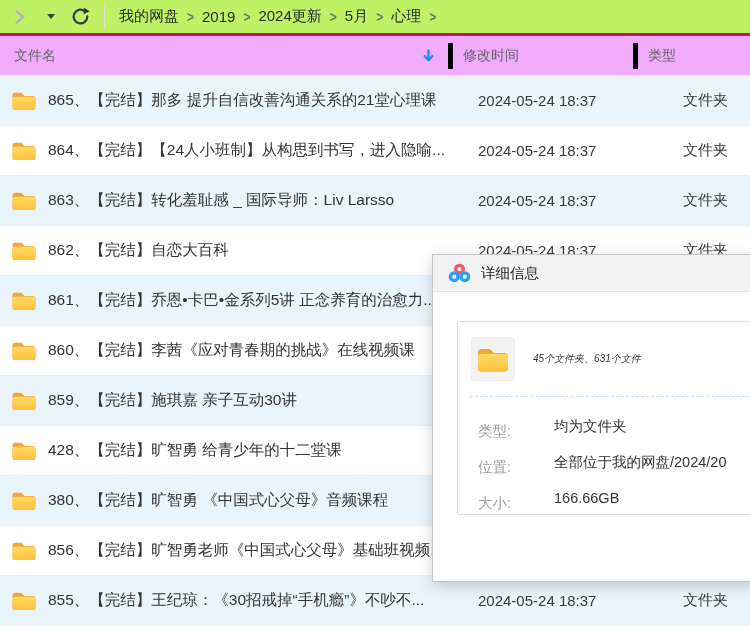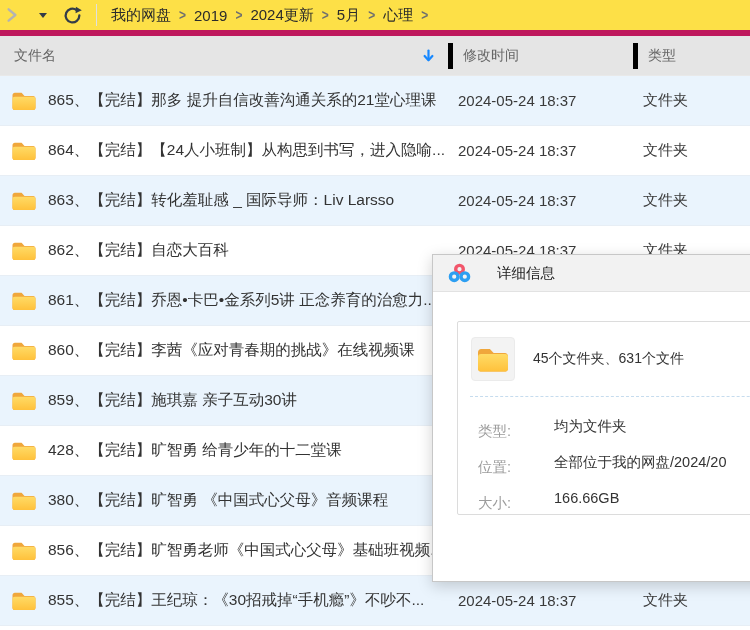--- a/index.html
+++ b/index.html
@@ -1,66 +1,66 @@
 <!DOCTYPE html>
 <html style="--accent_blue: #1788FF; --row_alt: #EAF4FD; --folder_tab: #F0A73C; --folder_top: #FFDB66; --folder_bottom: #FFC13B; --logo_red: #F2566B; --logo_blue: #2D9FF2;"><head>
 <meta charset="utf-8">
 <style>
   * { margin:0; padding:0; box-sizing:border-box; }
   html,body { width:750px; height:630px; background:#fff; }
   body { font-family:"Liberation Sans","DejaVu Sans",sans-serif; color:#333; }
   .screen { position:relative; width:750px; height:630px; overflow:hidden; background:#fff; }
 
   
-  .toolbar { height:36px; display:flex; align-items:center; background:#fde047;
-             border-bottom:6px solid #be185d; }
+  .toolbar { height:36px; display:flex; align-items:center; padding-left:8px; background:#bef264;
+             border-bottom:3px solid #be185d; }
   .tb-btn { display:flex; align-items:center; justify-content:center; cursor:pointer; }
   .fwd { width:20px; height:20px; margin-left:2px; }
   .caret-btn { margin-left:14px; width:14px; height:14px; }
   .caret { width:0; height:0; border-left:4.5px solid transparent; border-right:4.5px solid transparent;
            border-top:5.5px solid #333C48; }
   .refresh { margin-left:12px; width:20px; height:20px; }
   .tb-divider { width:1px; height:22px; background:#e0e0e0; margin-left:14px; }
   .breadcrumb { display:flex; align-items:center; margin-left:14px; font-size:15px; color:#2b2b2b; }
   .crumb { margin:0 8px; cursor:pointer; white-space:nowrap; }
   .crumb:first-child { margin-left:0; }
   .crumb-sep { color:#6f6f6f; font-size:12px; font-weight:700; transform:scaleY(1.15); }
 
   
   .thead { position:relative; height:40px; display:grid; grid-template-columns:448px 185px 1fr;
-           align-items:center; background:#e5e5e5; border-bottom:1px solid #e9e9e9;
+           align-items:center; background:#f0abfc; border-bottom:1px solid #e9e9e9;
            font-size:14px; color:#666; }
   .th { display:flex; align-items:center; height:100%; padding-left:14px; cursor:pointer; }
   .th.c2, .th.c3 { padding-left:10px; border-left:5px solid #000000; height:26px; align-self:center; }
   .sort-icon { margin-left:auto; margin-right:14px; display:flex; align-items:center; }
 
   
   .rows { }
   .file-row { display:grid; grid-template-columns:448px 185px 1fr; align-items:center; height:50px;
-              border-bottom:1px solid #e7eef5; background:#fff; cursor:pointer; font-size:15px; }
+              border-bottom:1px solid #e7eef5; background:#fff; cursor:pointer; font-size:15px;gap:20px; }
   .file-row:nth-child(odd) { background:var(--row_alt,#eaf4fd); }
   .cell-name { display:flex; align-items:center; gap:10px; padding-left:10px; overflow:hidden; }
   .fname { white-space:nowrap; overflow:hidden; text-overflow:ellipsis; font-size:15.5px; color:#333; }
   .cell-mod { padding-left:10px; color:#3a3a3a; white-space:nowrap; }
   .cell-type { padding-left:10px; color:#3a3a3a; white-space:nowrap; }
   .folder-svg { flex:0 0 28px; }
 
   
   .popup { position:absolute; left:432px; top:254px; width:362px; height:328px; background:#fff;
            border:1px solid #c7c7c7; box-shadow:0 4px 14px rgba(0,0,0,.18); }
   .popup-header { height:37px; background:#f2f2f2; border-bottom:1px solid #e2e2e2;
                   display:flex; align-items:center; padding-left:15px; }
-  .popup-title { margin-left:26px; font-size:14.5px; color:#222; }
+  .popup-title { margin-left:10px; font-size:14.5px; color:#222; }
   .popup-body { position:relative; height:290px; }
   .info-box { position:absolute; left:24px; top:29px; width:356px; height:194px;
               border:1px solid #dcdcdc; border-radius:2px; background:#fff; }
   .summary { height:74px; display:flex; align-items:center; padding-left:13px; gap:18px; }
   .thumb { width:44px; height:44px; background:#f3f3f3; border:1px solid #ebebeb; border-radius:4px;
            display:flex; align-items:center; justify-content:center; }
-  .summary-text { font-size:14px; color:#333; }
+  .summary-text { font-size:10px; color:#333;font-style:italic; }
   .dash { border-top:1px dashed #c6dcee; margin:0 12px; }
   .fields { padding-top:11px; }
   .field-row { height:36px; display:flex; align-items:center; font-size:14.5px; }
   .field-label { width:96px; padding-left:20px; color:#9c9c9c;margin-top:11px; }
   .field-value { color:#333; white-space:nowrap; }
 </style>
 </head>
 <body>
 
 <svg width="0" height="0" style="position:absolute" aria-hidden="true">

